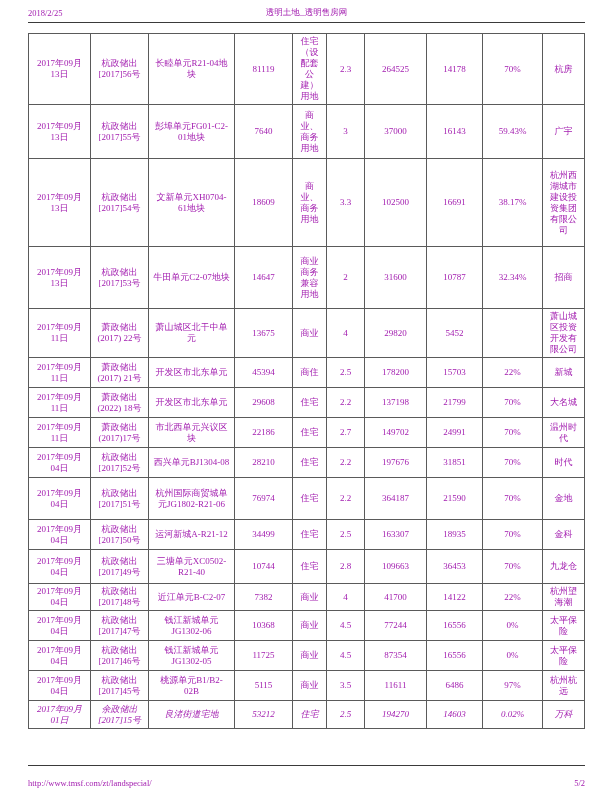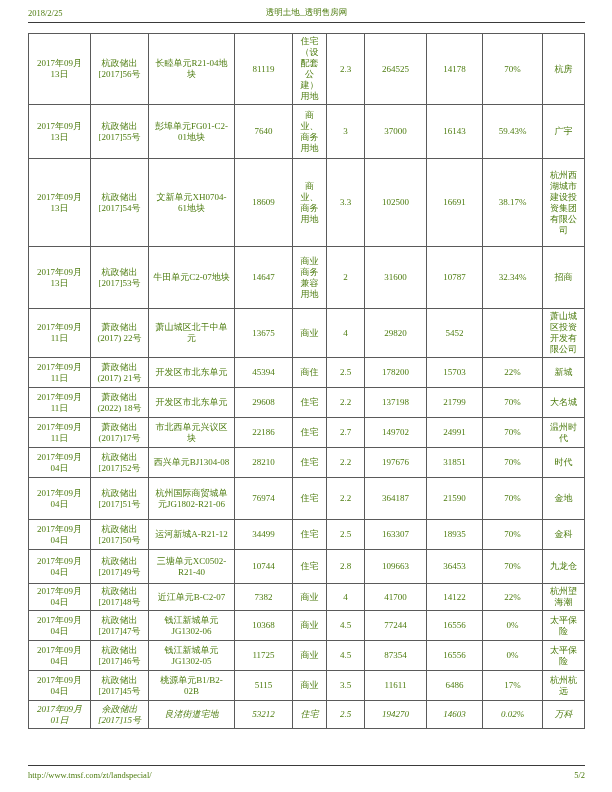--- a/index.html
+++ b/index.html
@@ -1,37 +1,37 @@
 <!DOCTYPE html>
 <html><head>
 <meta charset="utf-8">
 <style>
   html,body{margin:0;padding:0;background:#ffffff;}
   .page{
     position:relative;width:594px;height:792px;background:#ffffff;overflow:hidden;
-    font-family:"Liberation Serif","DejaVu Serif",serif;color:#4d7c0f;
+    font-family:"Liberation Serif","DejaVu Serif",serif;color:#a21caf;
   }
   .header{
     position:absolute;top:8px;left:28px;width:557px;height:14px;
     border-bottom:1px solid #3a3a3a;font-size:8.5px;line-height:11px;
   }
   .hdate{position:absolute;left:0;top:0;}
   .htitle{position:absolute;left:50%;top:0;transform:translateX(-50%);white-space:nowrap;font-family:Liberation Mono, monospace;}
   .table-wrap{
     position:absolute;top:33px;left:28px;width:557px;height:732px;overflow:hidden;
   }
   table{border-collapse:collapse;table-layout:fixed;width:556px;}
   td{
     border:1px solid #5a5a5a;font-size:9px;line-height:11px;
     text-align:center;vertical-align:middle;padding:2px 4px;overflow:hidden;
     word-wrap:break-word;
   }
   .footer{
     position:absolute;top:765px;left:28px;width:557px;
-    border-top:1px solid #3a3a3a;padding-top:4px;font-size:8.5px;line-height:10px;
+    border-top:1px solid #3a3a3a;padding-top:12px;font-size:8.5px;line-height:10px;
     display:flex;justify-content:space-between;
   }
 </style>
 </head>
 <body>
 
 <div class="page">
 
   <div class="header">
     <span class="hdate">2018/2/25</span>
@@ -235,21 +235,21 @@
           </tr>
           <tr style="height: 30px;">
             <td>2017年09月04日</td>
             <td>杭政储出[2017]45号</td>
             <td>桃源单元B1/B2-02B</td>
             <td>5115</td>
             <td>商业</td>
             <td>3.5</td>
             <td>11611</td>
             <td>6486</td>
-            <td>17%</td>
+            <td>97%</td>
             <td>杭州杭远</td>
           </tr>
           <tr style="height: 28px; font-style: italic;">
             <td>2017年09月01日</td>
             <td>余政储出[2017]15号</td>
             <td>良渚街道宅地</td>
             <td>53212</td>
             <td>住宅</td>
             <td>2.5</td>
             <td>194270</td>

